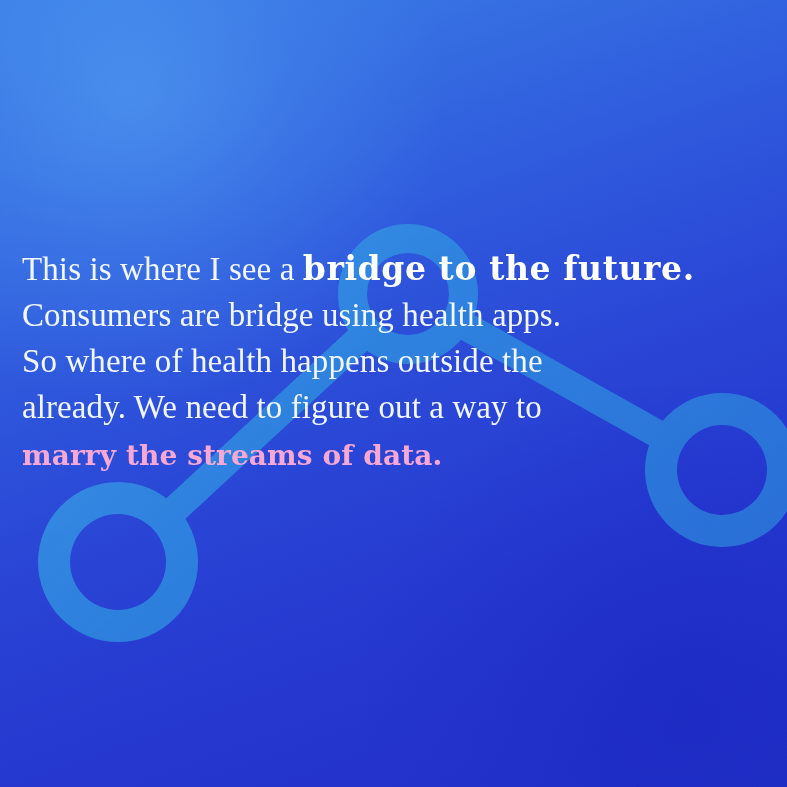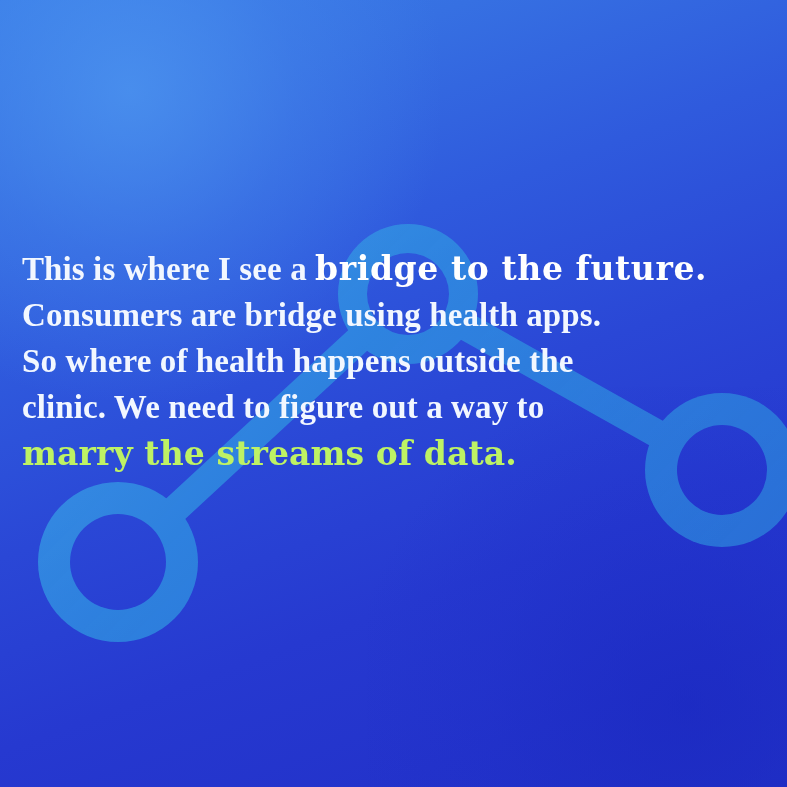--- a/index.html
+++ b/index.html
@@ -65,35 +65,35 @@
   }
   .quote-line {
     color: #f2f7ff;
     font-size: 33px;
     line-height: 46px;
     letter-spacing: 0.1px;
     white-space: nowrap;
     font-weight: 400;
     text-rendering: optimizeLegibility;
   }
-  .q-regular { font-weight: 700; }
+  .q-regular { font-weight: 400; }
   .q-bold-slab {
     font-family: "DejaVu Serif", "Liberation Serif", serif;
     font-weight: 700;
     font-size: 33px;
     letter-spacing: 0.6px;
     color: #ffffff;
     margin-top: 12px;
   }
   .q-bold {
     font-family: "DejaVu Serif", "Liberation Serif", serif;
     font-weight: 700;
-    font-size: 33px;
+    font-size: 28px;
     letter-spacing: 0.1px;
-    color: #bef264;
+    color: #f9a8d4;
     text-align: right;
   }
   .line-bold-final {
     line-height: 48px;
   }
 </style>
 </head>
 <body>
 
 <div id="stage">
@@ -133,21 +133,21 @@
 
     <div class="quote-line">
       <span class="q-regular">Consumers are bridge using health apps.</span>
     </div>
 
     <div class="quote-line">
       <span class="q-regular">So where of health happens outside the</span>
     </div>
 
     <div class="quote-line">
-      <span class="q-regular">clinic. We need to figure out a way to</span>
+      <span class="q-regular">already. We need to figure out a way to</span>
     </div>
 
     <div class="quote-line line-bold-final">
       <span class="q-bold">marry the streams of data.</span>
     </div>
 
   </div>
 
 </div>
 

